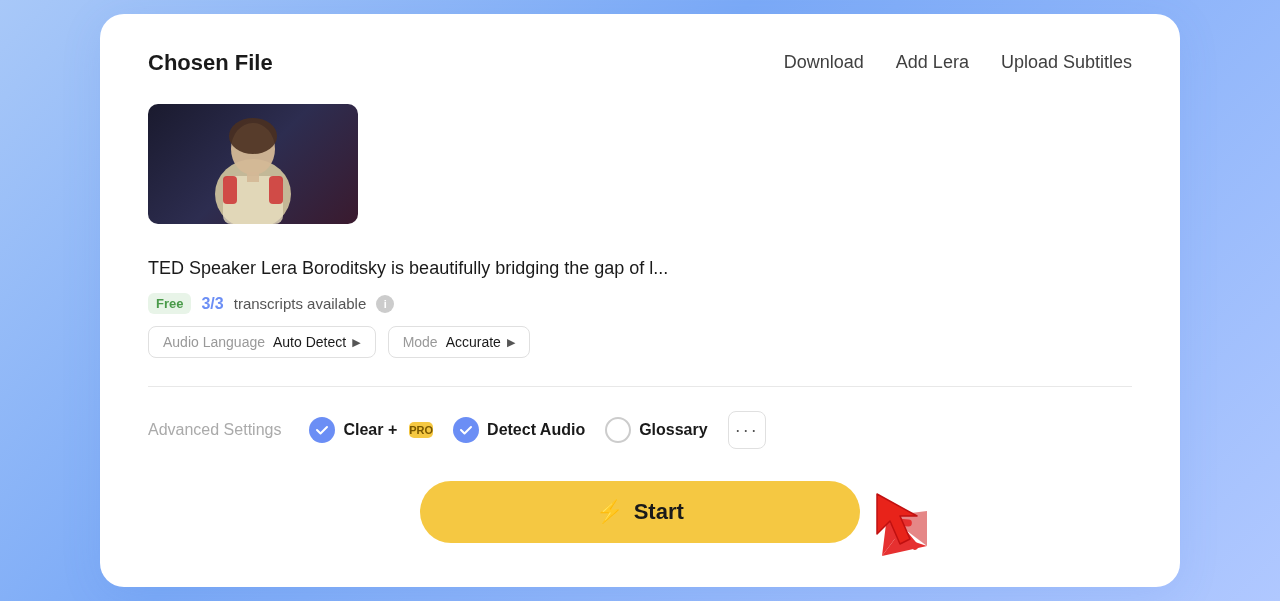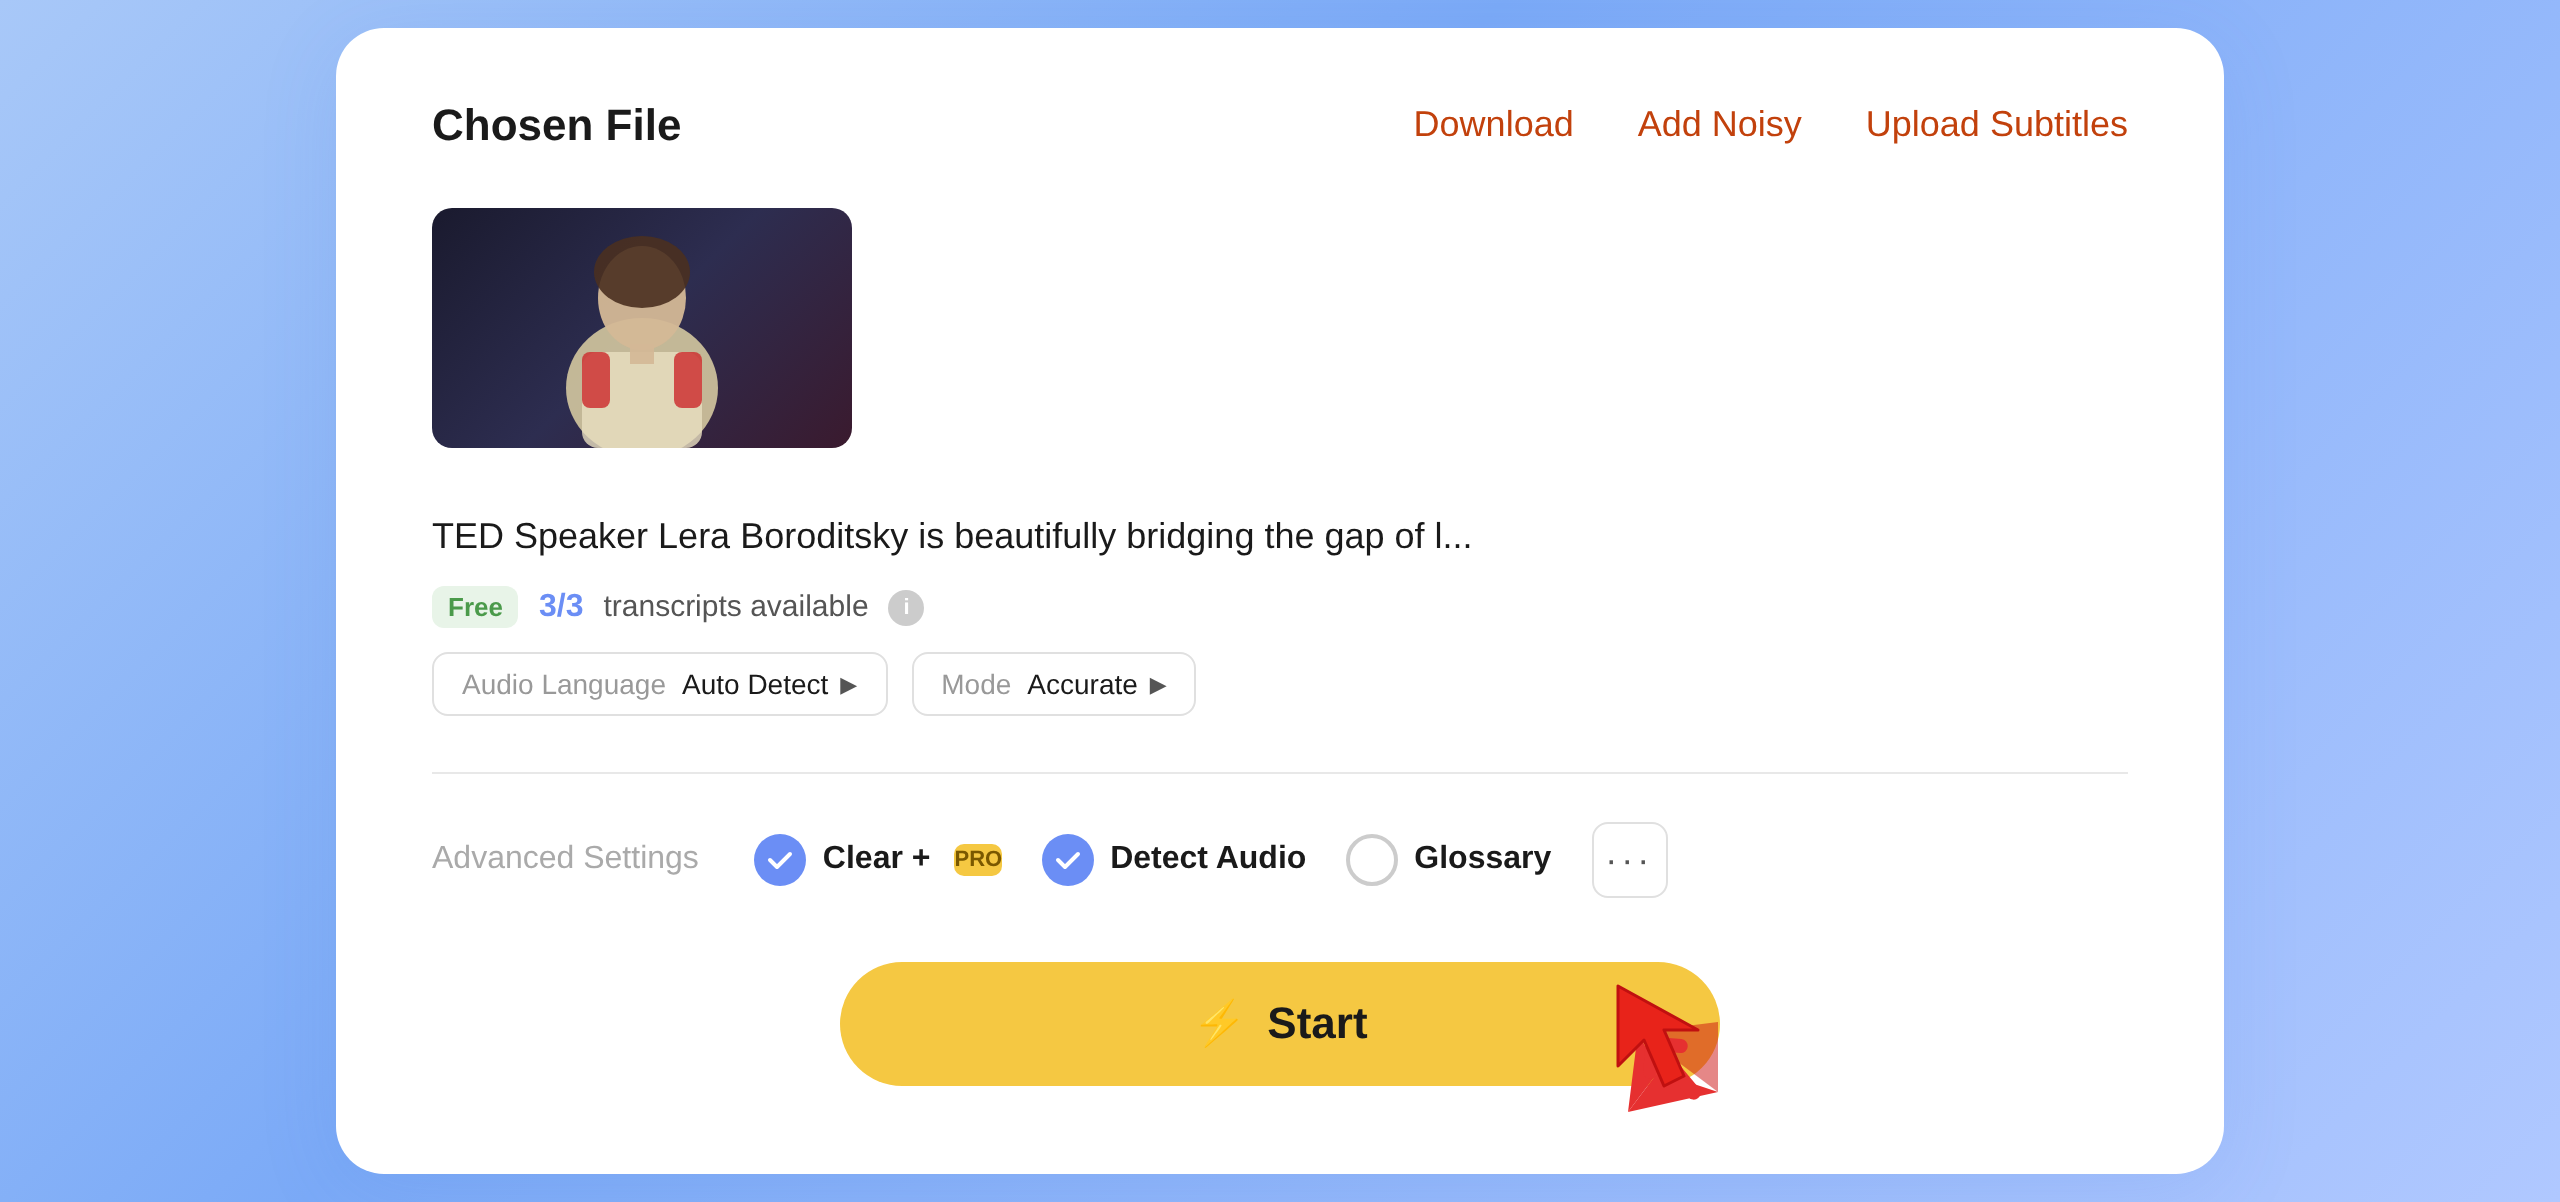--- a/index.html
+++ b/index.html
@@ -11,21 +11,21 @@
       display: flex;
       align-items: center;
       justify-content: center;
       font-family: -apple-system, BlinkMacSystemFont, 'Segoe UI', sans-serif;
       overflow: hidden;
     }
 
     .card {
       background: #ffffff;
       border-radius: 24px;
-      width: 944px;
+      width: 1080px;
       padding: 36px 48px 44px 48px;
       box-shadow: 0 8px 40px rgba(80,120,220,0.13);
       position: relative;
     }
 
     
     .header-row {
       display: flex;
       align-items: center;
       justify-content: space-between;
@@ -40,21 +40,21 @@
 
     .header-actions {
       display: flex;
       gap: 32px;
       align-items: center;
     }
 
     .header-action-btn {
       font-size: 18px;
       font-weight: 500;
-      color: #c2410c;
+      color: #404040;
       background: none;
       border: none;
       cursor: pointer;
       padding: 0;
     }
 
     
     .file-row {
       display: flex;
       align-items: flex-start;
@@ -300,21 +300,21 @@
   </style>
 </head>
 <body>
 
 <div class="card">
 
   <div class="header-row">
     <span class="chosen-file-label">Chosen File</span>
     <div class="header-actions">
       <button class="header-action-btn">Download</button>
-      <button class="header-action-btn">Add Noisy</button>
+      <button class="header-action-btn">Add Lera</button>
       <button class="header-action-btn">Upload Subtitles</button>
     </div>
   </div>
 
   <div class="file-row">
     <div class="thumbnail">
       <div class="thumbnail-inner">
         <svg class="person-figure" viewBox="0 0 210 120" xmlns="http://www.w3.org/2000/svg">
 
           <ellipse cx="105" cy="90" rx="38" ry="35" fill="#d4c8a0" opacity="0.9"></ellipse>

